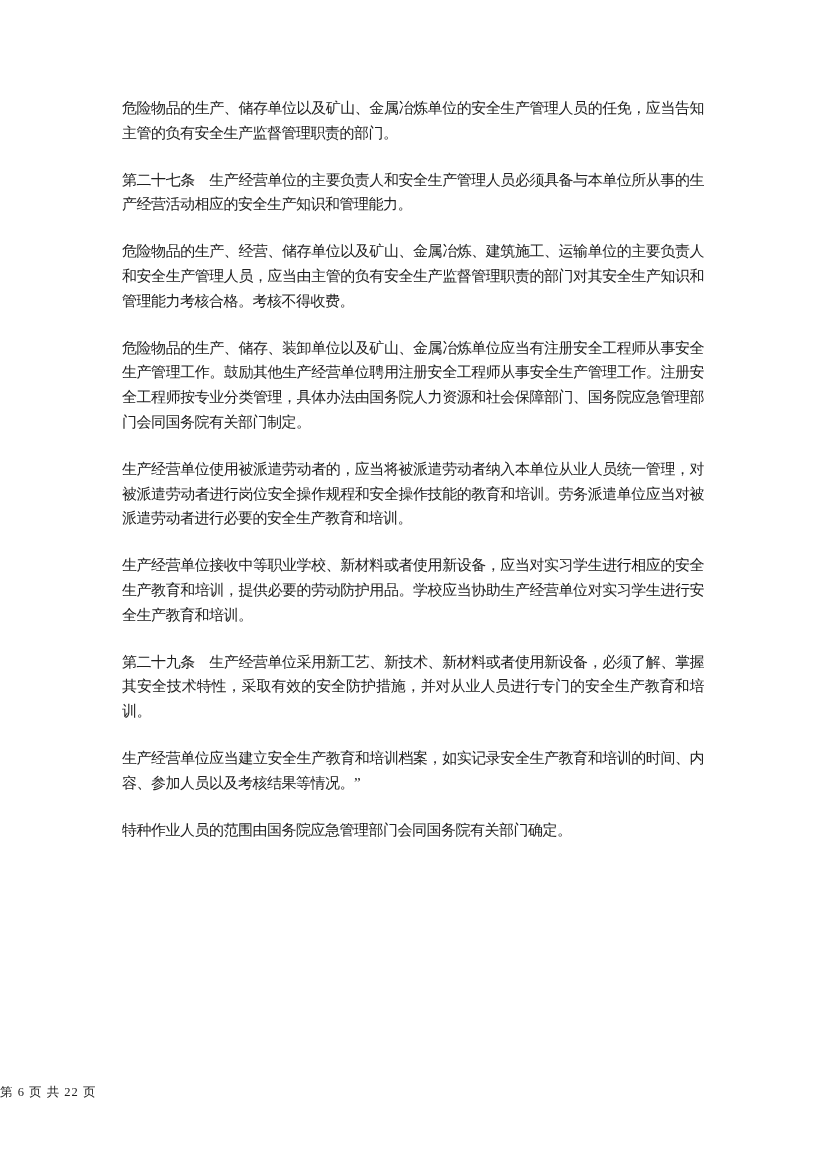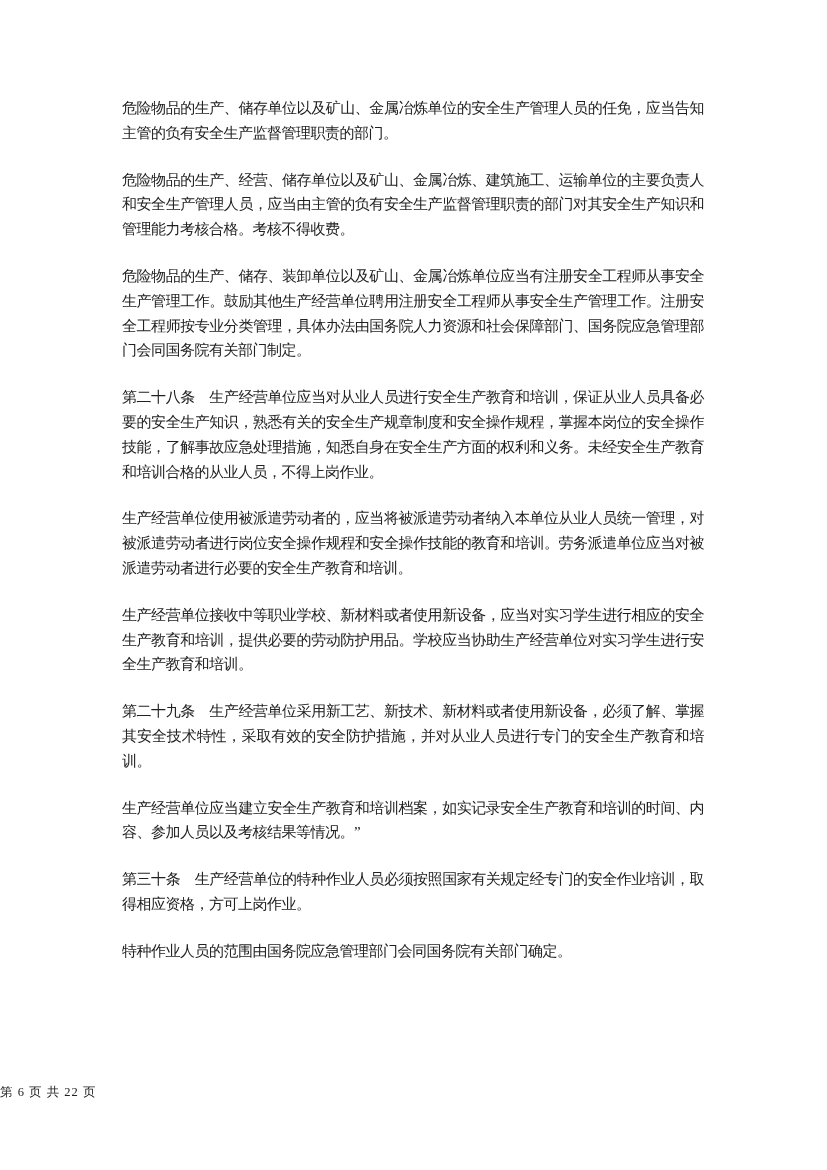--- a/index.html
+++ b/index.html
@@ -45,26 +45,25 @@
     letter-spacing: 1px;
     color: var(--text-color, #212121);
   }
 </style>
 </head>
 <body>
 
 <div class="page">
   <div class="content">
     <p>危险物品的生产、储存单位以及矿山、金属冶炼单位的安全生产管理人员的任免，应当告知主管的负有安全生产监督管理职责的部门。</p>
+    <p>第二十七条　生产经营单位的主要负责人和安全生产管理人员必须具备与本单位所从事的生产经营活动相应的安全生产知识和管理能力。</p>
     <p>危险物品的生产、经营、储存单位以及矿山、金属冶炼、建筑施工、运输单位的主要负责人和安全生产管理人员，应当由主管的负有安全生产监督管理职责的部门对其安全生产知识和管理能力考核合格。考核不得收费。</p>
     <p>危险物品的生产、储存、装卸单位以及矿山、金属冶炼单位应当有注册安全工程师从事安全生产管理工作。鼓励其他生产经营单位聘用注册安全工程师从事安全生产管理工作。注册安全工程师按专业分类管理，具体办法由国务院人力资源和社会保障部门、国务院应急管理部门会同国务院有关部门制定。</p>
-    <p>第二十八条　生产经营单位应当对从业人员进行安全生产教育和培训，保证从业人员具备必要的安全生产知识，熟悉有关的安全生产规章制度和安全操作规程，掌握本岗位的安全操作技能，了解事故应急处理措施，知悉自身在安全生产方面的权利和义务。未经安全生产教育和培训合格的从业人员，不得上岗作业。</p>
     <p>生产经营单位使用被派遣劳动者的，应当将被派遣劳动者纳入本单位从业人员统一管理，对被派遣劳动者进行岗位安全操作规程和安全操作技能的教育和培训。劳务派遣单位应当对被派遣劳动者进行必要的安全生产教育和培训。</p>
     <p>生产经营单位接收中等职业学校、新材料或者使用新设备，应当对实习学生进行相应的安全生产教育和培训，提供必要的劳动防护用品。学校应当协助生产经营单位对实习学生进行安全生产教育和培训。</p>
     <p>第二十九条　生产经营单位采用新工艺、新技术、新材料或者使用新设备，必须了解、掌握其安全技术特性，采取有效的安全防护措施，并对从业人员进行专门的安全生产教育和培训。</p>
     <p>生产经营单位应当建立安全生产教育和培训档案，如实记录安全生产教育和培训的时间、内容、参加人员以及考核结果等情况。”</p>
-    <p>第三十条　生产经营单位的特种作业人员必须按照国家有关规定经专门的安全作业培训，取得相应资格，方可上岗作业。</p>
     <p>特种作业人员的范围由国务院应急管理部门会同国务院有关部门确定。</p>
   </div>
   <div class="footer">
     <span>第 6 页 共 22 页</span>
   </div>
 </div>
 
 </body></html>

